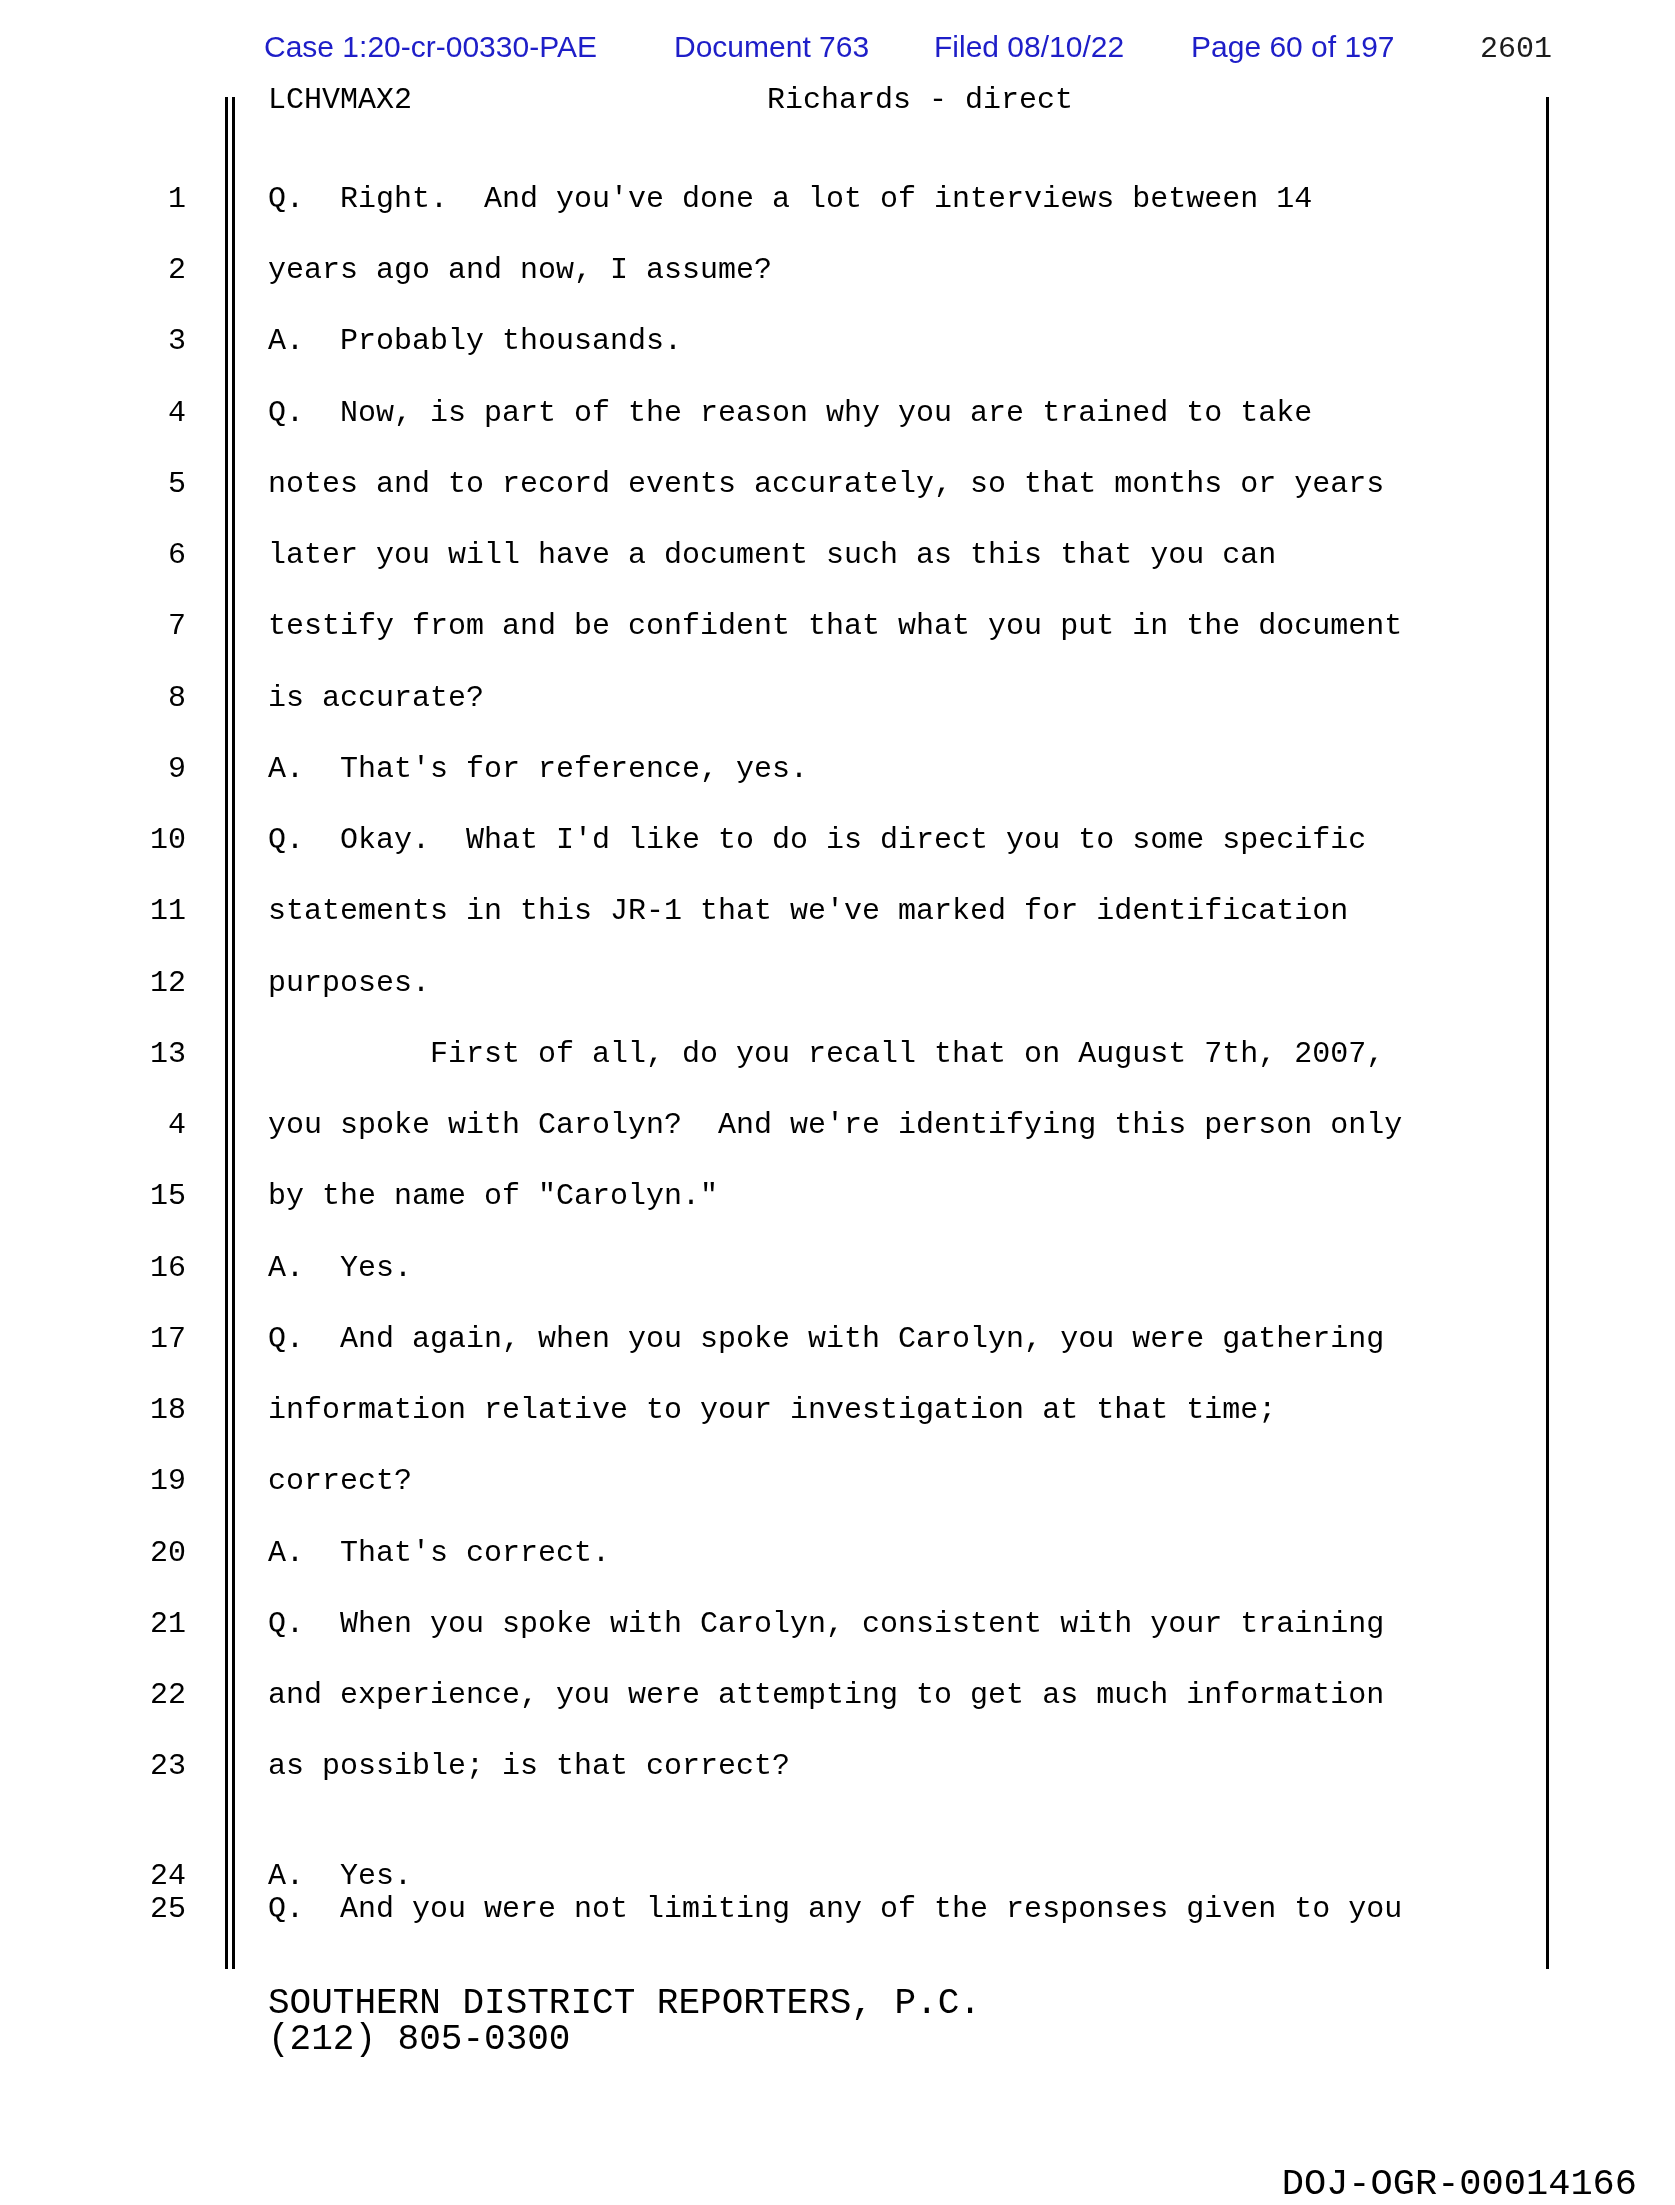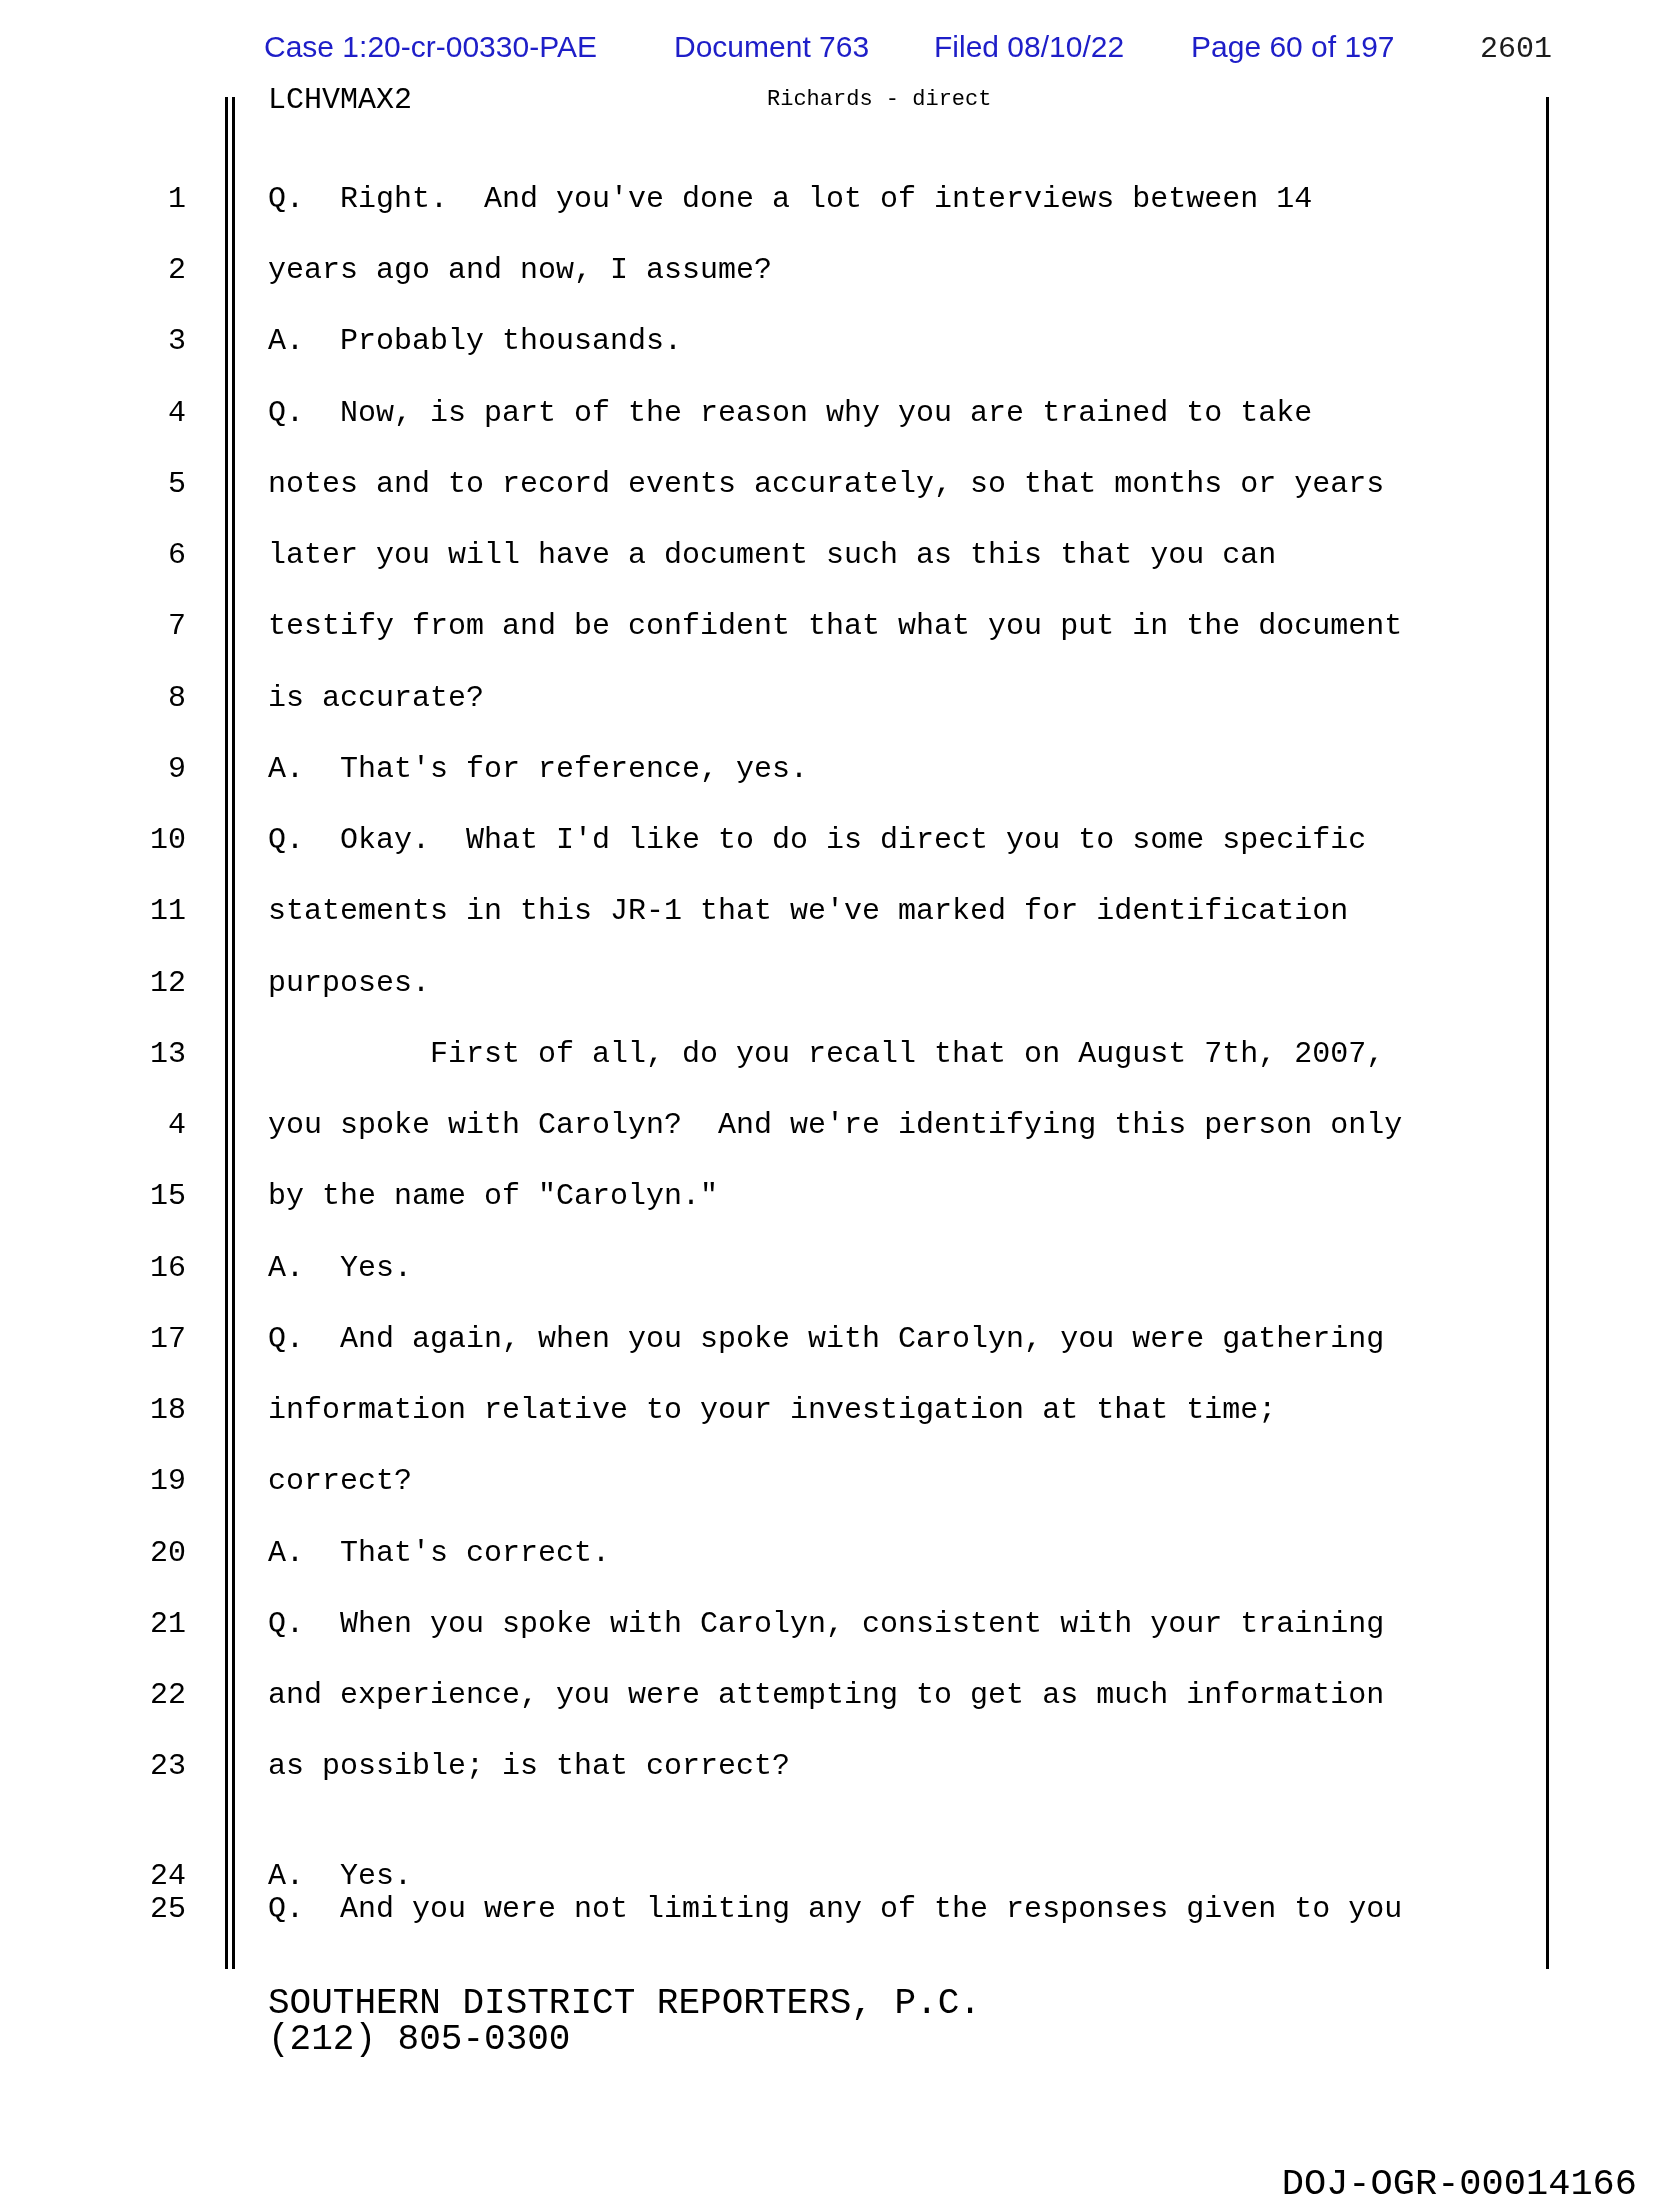--- a/index.html
+++ b/index.html
@@ -40,21 +40,21 @@
     top: 85px;
     left: 268px;
     font-size: 30px;
     line-height: 30px;
     white-space: pre;
   }
   .witness-line {
     position: absolute;
     top: 85px;
     left: 767px;
-    font-size: 22px;
+    font-size: 30px;
     line-height: 30px;
     white-space: pre;
   }
   
   .vrule {
     position: absolute;
     top: 97px;
     height: 1872px;
     background: #000000;
   }

